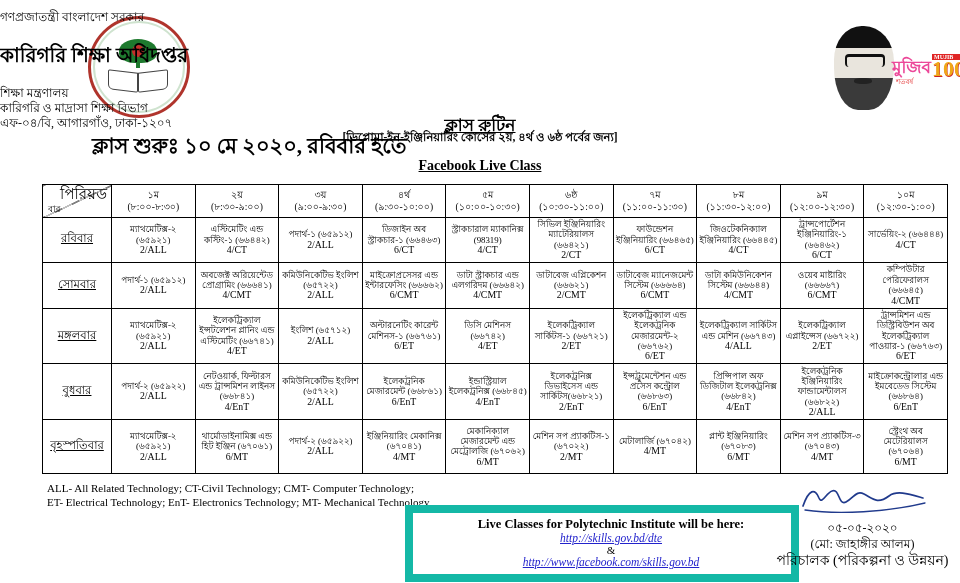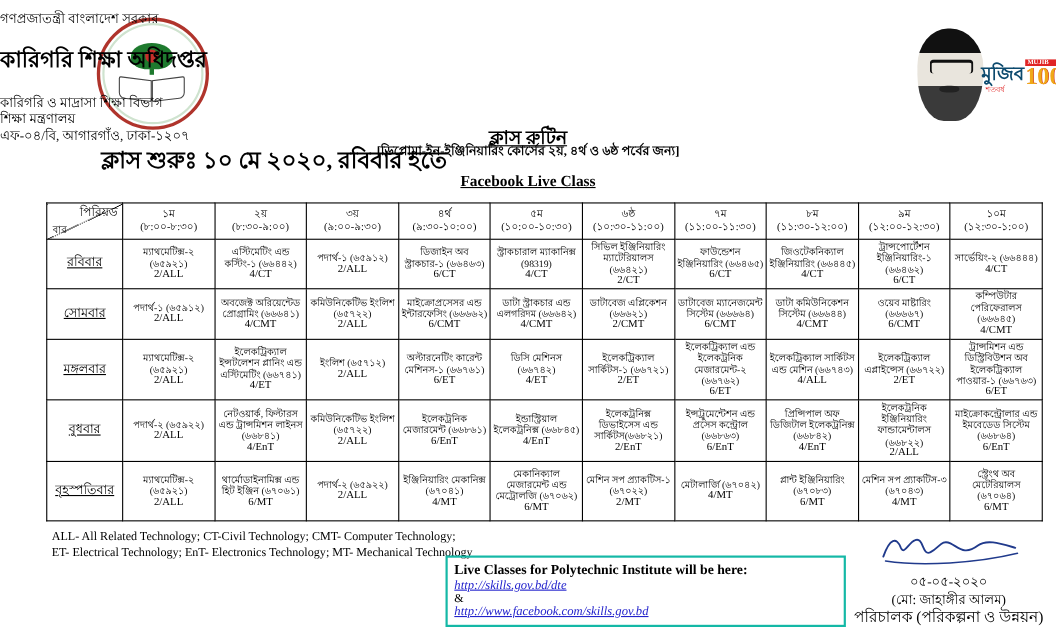--- a/index.html
+++ b/index.html
@@ -30,21 +30,21 @@
   .mujib-logo{position:absolute;left:834px;top:22px;width:118px;height:92px;}
   .mujib-portrait{position:absolute;left:0;top:4px;width:60px;height:84px;
             background:linear-gradient(180deg,#111 0 26%,#e9e5dd 26% 62%,#3a3a3a 62% 100%);
             border-radius:46% 50% 42% 40% / 40% 42% 52% 50%;}
   .mujib-portrait::before{content:"";position:absolute;left:11px;top:28px;width:36px;height:10px;
             border-top:3px solid #101010;border-left:2px solid #101010;border-right:2px solid #101010;
             border-radius:4px;}
   .mujib-portrait::after{content:"";position:absolute;left:20px;top:52px;width:18px;height:6px;background:#222;
             border-radius:40%;}
   .mujib-wordmark{position:absolute;left:58px;top:32px;white-space:nowrap;}
-  .mujib-bn{color:#0c4a6e;font-weight:bold;font-size:17px;vertical-align:top;}
+  .mujib-bn{color:#ec4899;font-weight:bold;font-size:17px;vertical-align:top;}
   .mujib-stack{display:inline-block;vertical-align:top;margin-left:1px;text-align:left;}
   .mujib-en{display:block;color:#fff;background:#e02525;font-size:6px;font-weight:bold;padding:0 2px;width:26px;}
   .mujib-100{display:block;color:#f0a818;font-size:22px;font-weight:bold;line-height:0.85;
              text-shadow:0.5px 0.5px 0 #c22;}
   .mujib-sub{position:absolute;left:62px;top:54px;color:#e02525;font-size:7px;}
 
   
   .routine-title{position:absolute;left:0;top:112px;width:100%;text-align:center;
                  font-size:17px;font-weight:bold;text-decoration:underline;}
   .start-date{position:absolute;left:92px;top:130px;font-size:21px;font-weight:bold;}
@@ -54,35 +54,35 @@
            font-size:14px;font-weight:bold;text-decoration:underline;}
 
   
   table.routine{position:absolute;left:42px;top:184px;width:906px;border-collapse:collapse;
                 table-layout:fixed;}
   table.routine th, table.routine td{border:1px solid #000;text-align:center;vertical-align:middle;
                 padding:1px 2px;overflow:hidden;}
   table.routine thead th{height:30px;font-size:9.5px;font-weight:normal;line-height:1.3;}
   th.corner{width:64px;position:relative;
             background:linear-gradient(to bottom right,transparent 49.5%,#000 49.5% 50.6%,transparent 50.6%);}
-  .c-top{position:absolute;top:1px;right:4px;font-size:11px;}
+  .c-top{position:absolute;top:1px;right:4px;font-size:15px;font-family:Liberation Mono, monospace;}
   .c-bottom{position:absolute;bottom:1px;left:5px;font-size:9px;}
   tbody tr:nth-child(1){height:41px;}
   tbody tr:nth-child(2){height:46px;}
   tbody tr:nth-child(3){height:52px;}
   tbody tr:nth-child(4){height:56px;}
   tbody tr:nth-child(5){height:54px;}
   td.day-cell{font-size:11.5px;text-decoration:underline;}
   td .subj{font-size:8.8px;line-height:1.18;}
   td .grp{font-size:9.8px;font-family:"Liberation Serif",serif;line-height:1.1;}
 
   
   .legend{position:absolute;left:47px;top:481px;font-size:11px;line-height:1.3;}
-  .live-box{position:absolute;left:405px;top:505px;width:348px;border:2px solid #14b8a6;
-            padding:4px 6px 6px 6px;}
+  .live-box{position:absolute;left:405px;top:505px;width:348px;border:8px solid #14b8a6;
+            text-align:center;padding:4px 6px 6px 24px;}
   .live-title{font-size:12.5px;font-weight:bold;}
   .live-link{font-size:11.5px;color:#2222cc;text-decoration:underline;display:block;font-style:italic;}
   .live-amp{font-size:11px;}
   .signoff{position:absolute;left:770px;top:484px;width:185px;text-align:center;line-height:1.35;}
   .sig-date{font-size:12px;}
   .sig-name{font-size:12px;}
   .sig-desig{font-size:14px;}
 </style>
 </head>
 <body>
@@ -98,22 +98,22 @@
     <div class="mujib-portrait"></div>
     <div class="mujib-wordmark">
       <span class="mujib-bn">মুজিব</span><span class="mujib-stack"><span class="mujib-en">MUJIB</span><span class="mujib-100">100</span></span>
     </div>
     <div class="mujib-sub">শতবর্ষ</div>
   </div>
 
   <div class="gov-header">
     <div class="gov-line">গণপ্রজাতন্ত্রী বাংলাদেশ সরকার</div>
     <div class="gov-directorate">কারিগরি শিক্ষা অধিদপ্তর</div>
+    <div class="gov-line">শিক্ষা মন্ত্রণালয়</div>
     <div class="gov-line">কারিগরি ও মাদ্রাসা শিক্ষা বিভাগ</div>
-    <div class="gov-line">শিক্ষা মন্ত্রণালয়</div>
     <div class="gov-line">এফ-০৪/বি, আগারগাঁও, ঢাকা-১২০৭</div>
   </div>
 
   <div class="routine-title">ক্লাস রুটিন</div>
   <div class="start-date">ক্লাস শুরুঃ ১০ মে ২০২০, রবিবার হতে</div>
   <div class="course-note">[ডিপ্লোমা-ইন-ইঞ্জিনিয়ারিং কোর্সের ২য়, ৪র্থ ও ৬ষ্ঠ পর্বের জন্য]</div>
   <div class="fb-live">Facebook Live Class</div>
 
   <table class="routine">
     <thead>

